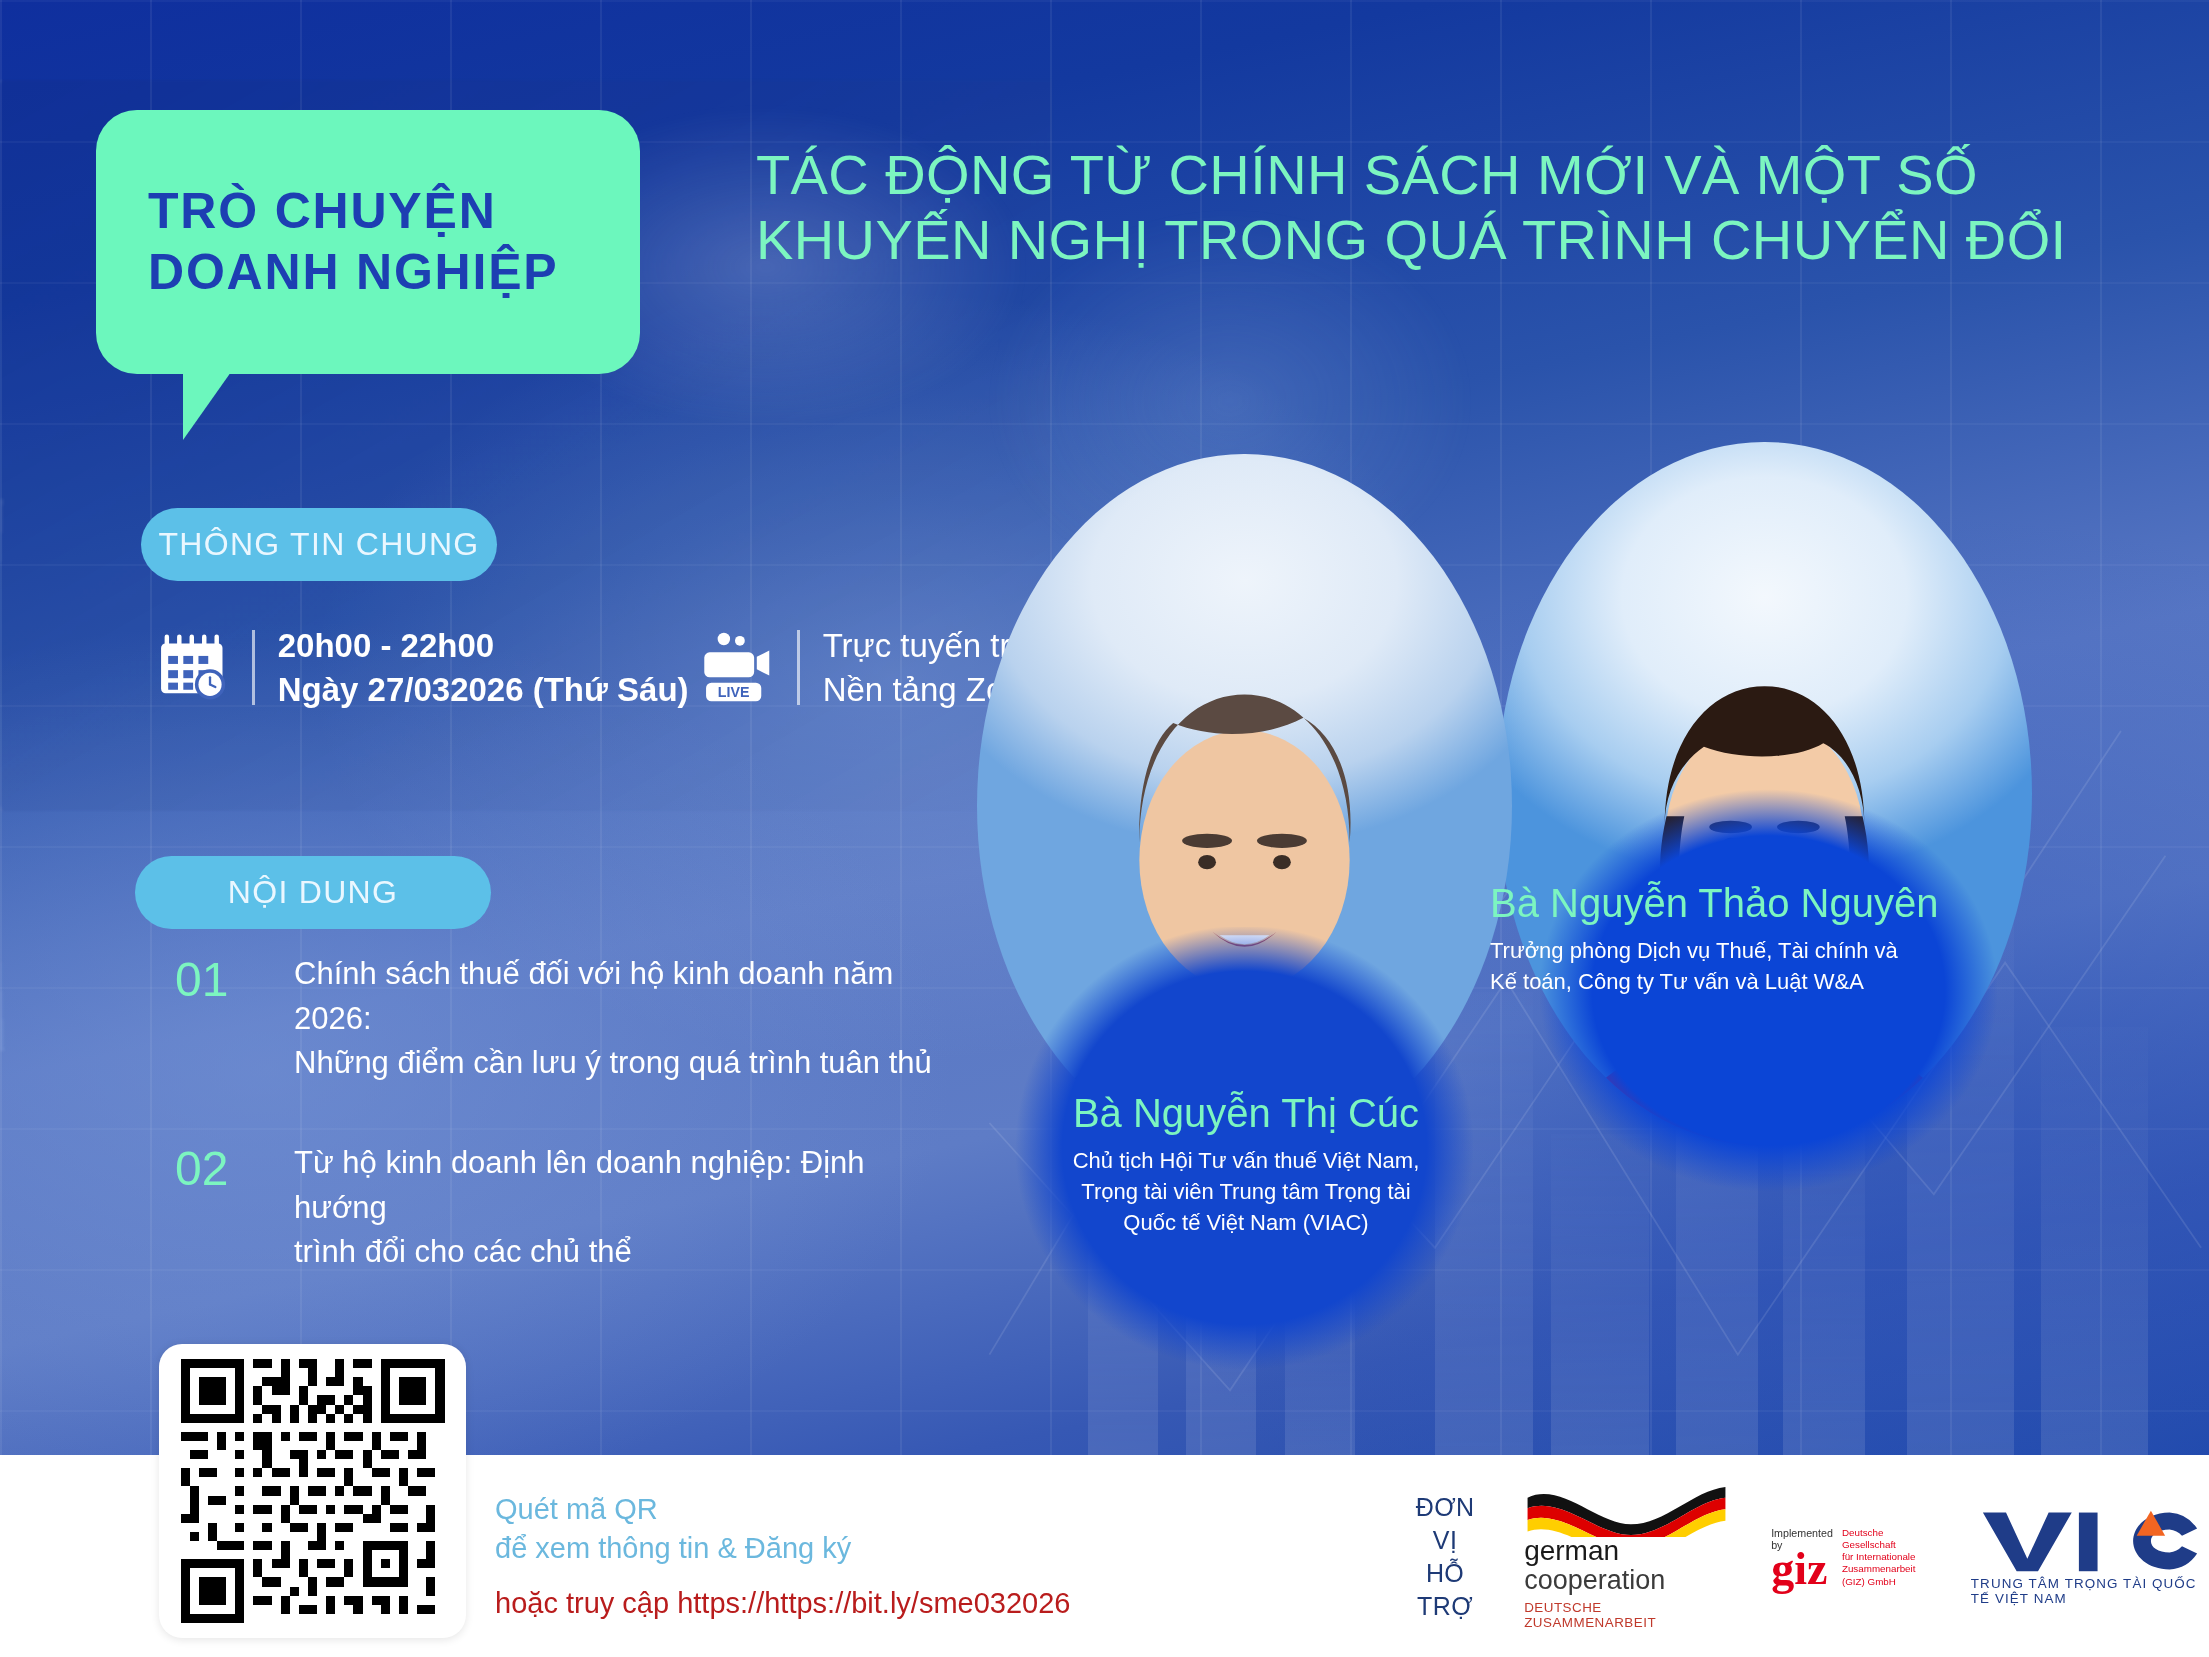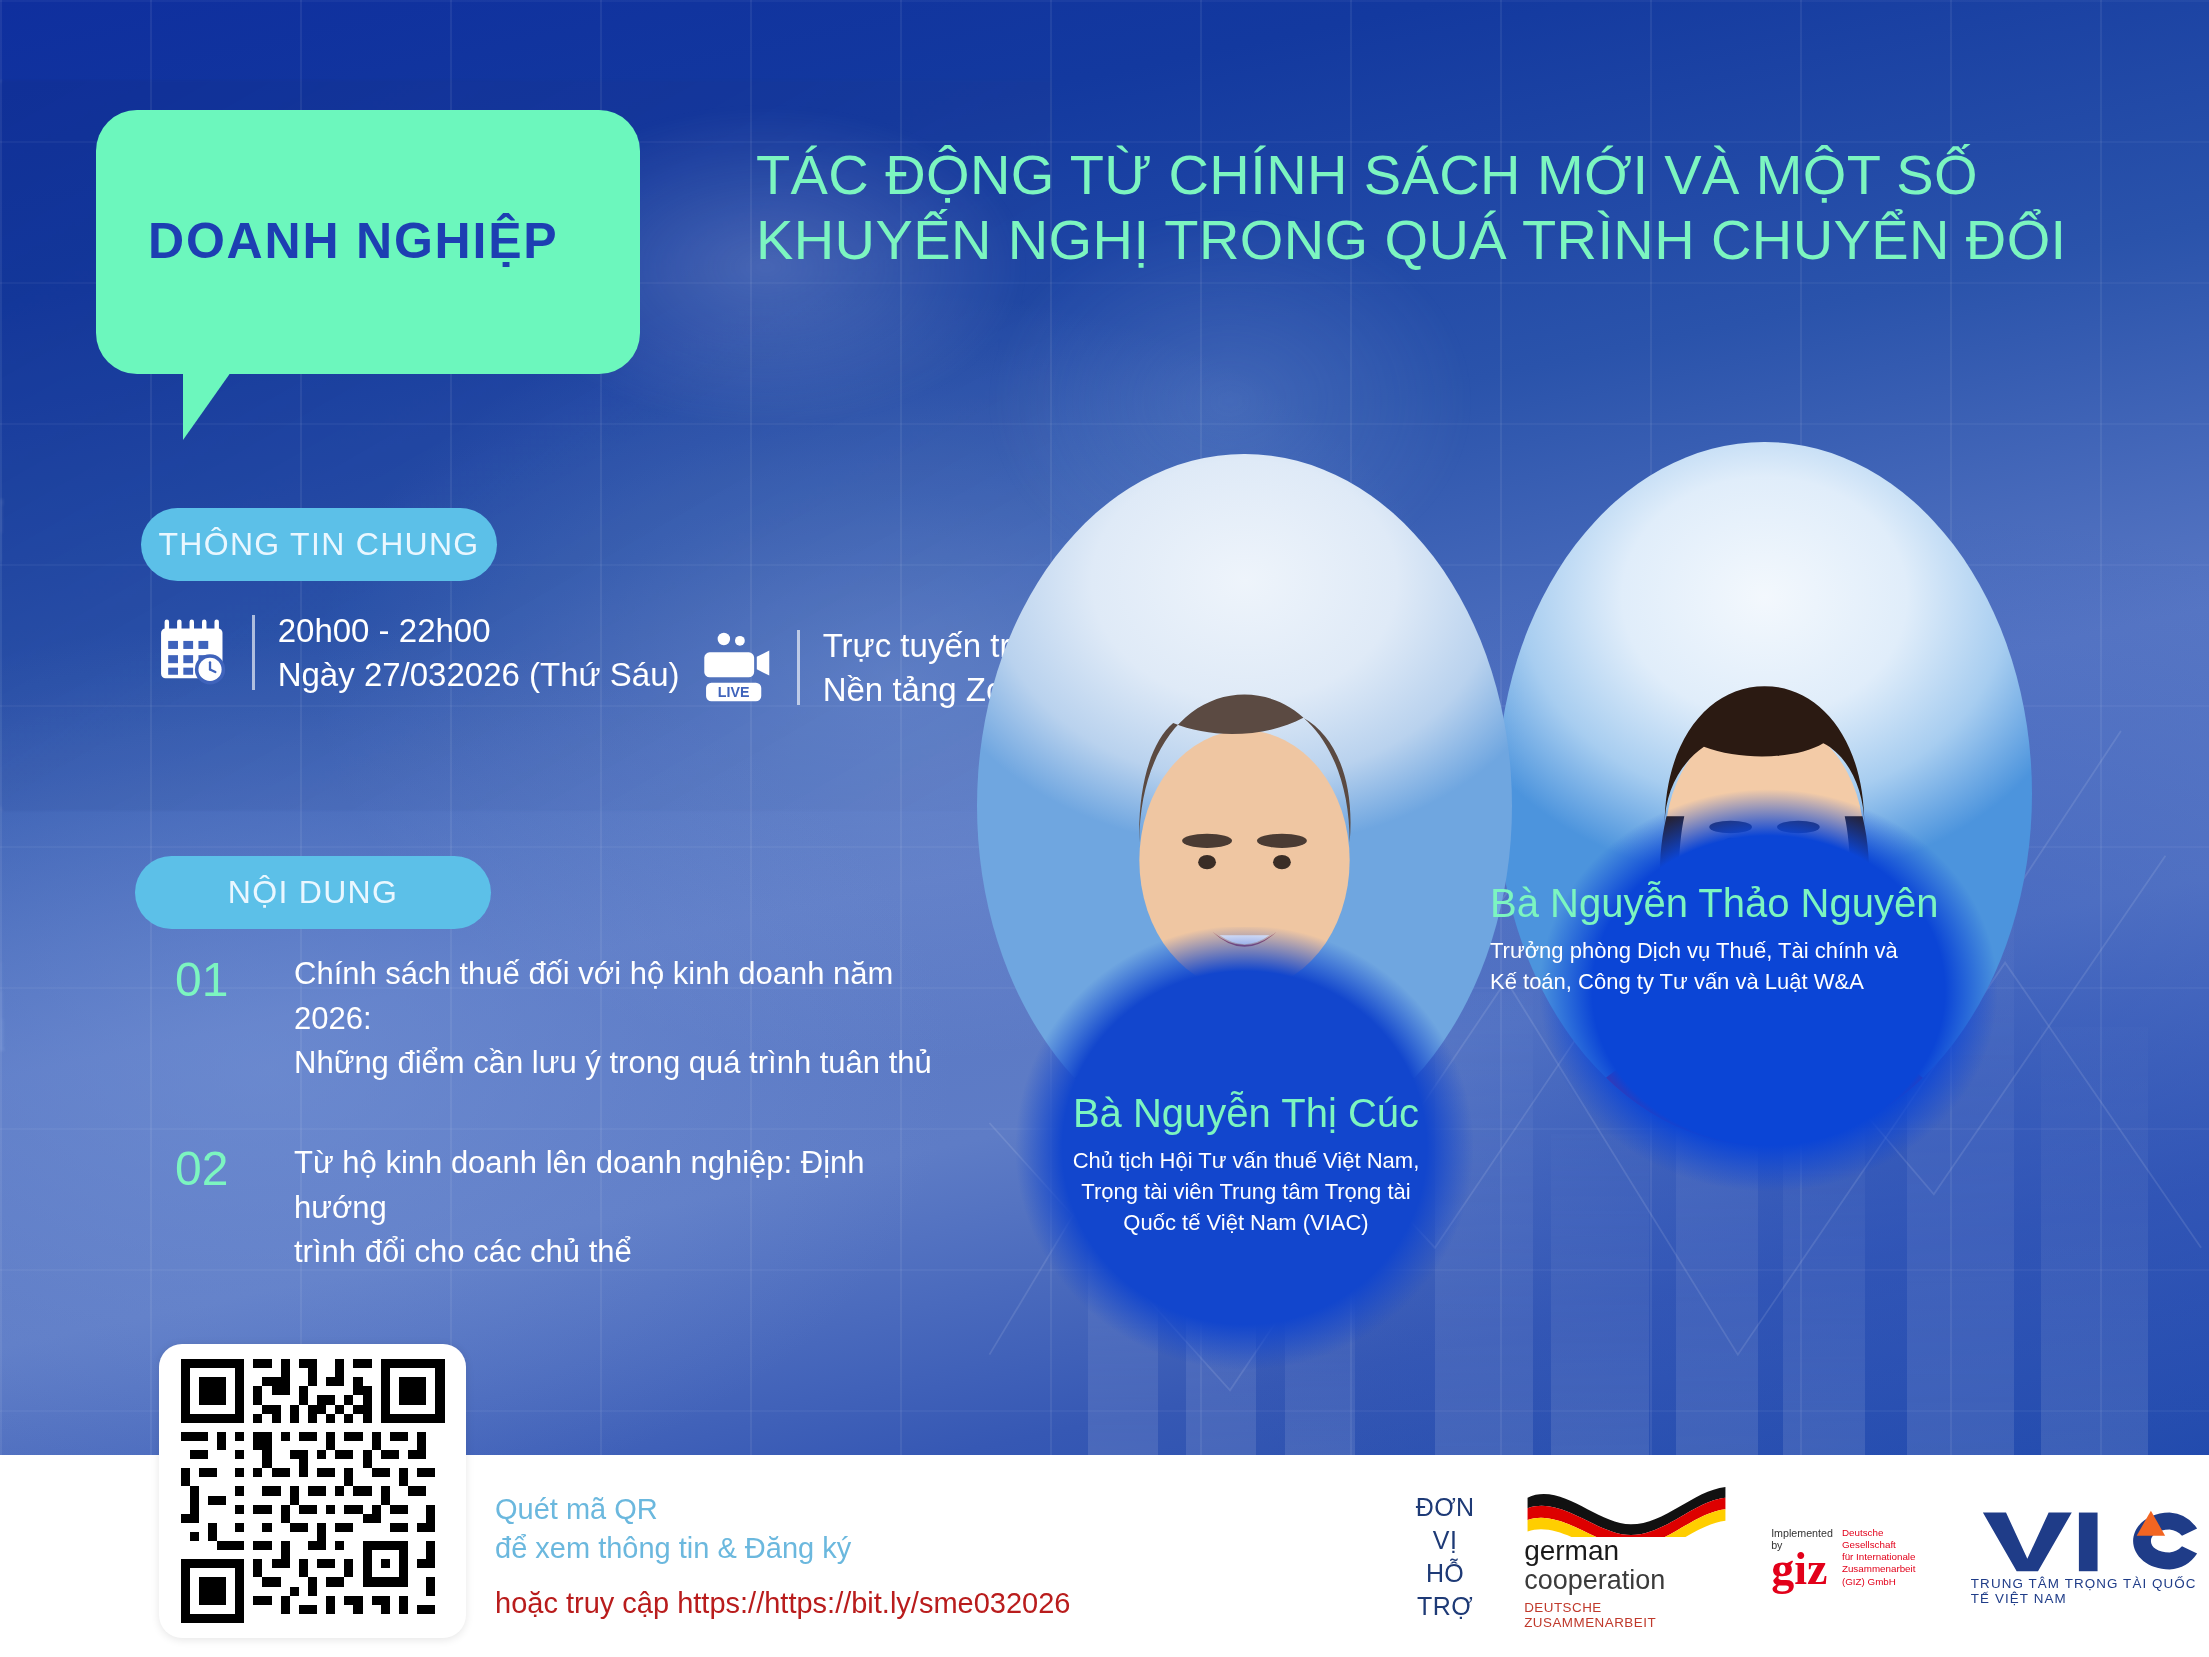--- a/index.html
+++ b/index.html
@@ -90,21 +90,21 @@
     color:#EAF7FF; font-size:32px; letter-spacing:1.3px;
     display:flex; align-items:center; justify-content:center;
   }
   .pill-info { left:141px; top:508px; width:356px; height:73px; }
   .pill-content { left:135px; top:856px; width:356px; height:73px; }
 
   
   .inforow { position:absolute; display:flex; align-items:center; gap:23px; }
   .inforow .divider { width:2.7px; height:75px; background:rgba(255,255,255,.62); }
   .inforow .txt { color:#fff; font-size:33px; line-height:1.32; white-space:nowrap; }
-  .row-date { left:159px; top:609px; }
+  .row-date { left:159px; top:624px;font-weight:bold; }
   .row-live { left:704px; top:624px; }
 
   .ico { width:70px; height:73px; position:relative; flex:0 0 auto; }
 
   
   .agenda { position:absolute; left:175px; top:952px; width:784px; }
   .ag-item { display:flex; gap:37px; margin-bottom:55px; }
   .ag-num { color:#7CF5C0; font-size:48px; line-height:1.15; flex:0 0 auto; width:82px; }
   .ag-txt { color:#ffffff; font-size:31px; line-height:1.44; }
 
@@ -194,20 +194,21 @@
 
     <svg class="netlines" viewBox="0 0 1430 900">
       <g stroke="#ffffff" stroke-opacity=".30" stroke-width="2" fill="none">
         <path d="M60 820 L300 420 L560 700 L830 300 L1120 640 L1380 260"></path>
         <path d="M60 560 L330 860 L640 400 L900 820 L1200 380 L1420 700"></path>
         <path d="M200 120 L480 520 L760 140 L1040 560 L1330 120"></path>
       </g>
     </svg>
 
     <div class="bubble">
+      <div class="ln">TRÒ CHUYỆN</div>
       <div class="ln">DOANH NGHIỆP</div>
     </div>
     <div class="bubble-tail"></div>
 
     <div class="title">
       <div class="t-line t2">TÁC ĐỘNG TỪ CHÍNH SÁCH MỚI VÀ MỘT SỐ</div>
       <div class="t-line t3">KHUYẾN NGHỊ TRONG QUÁ TRÌNH CHUYỂN ĐỔI</div>
     </div>
 
     <div class="pill pill-info">THÔNG TIN CHUNG</div>

